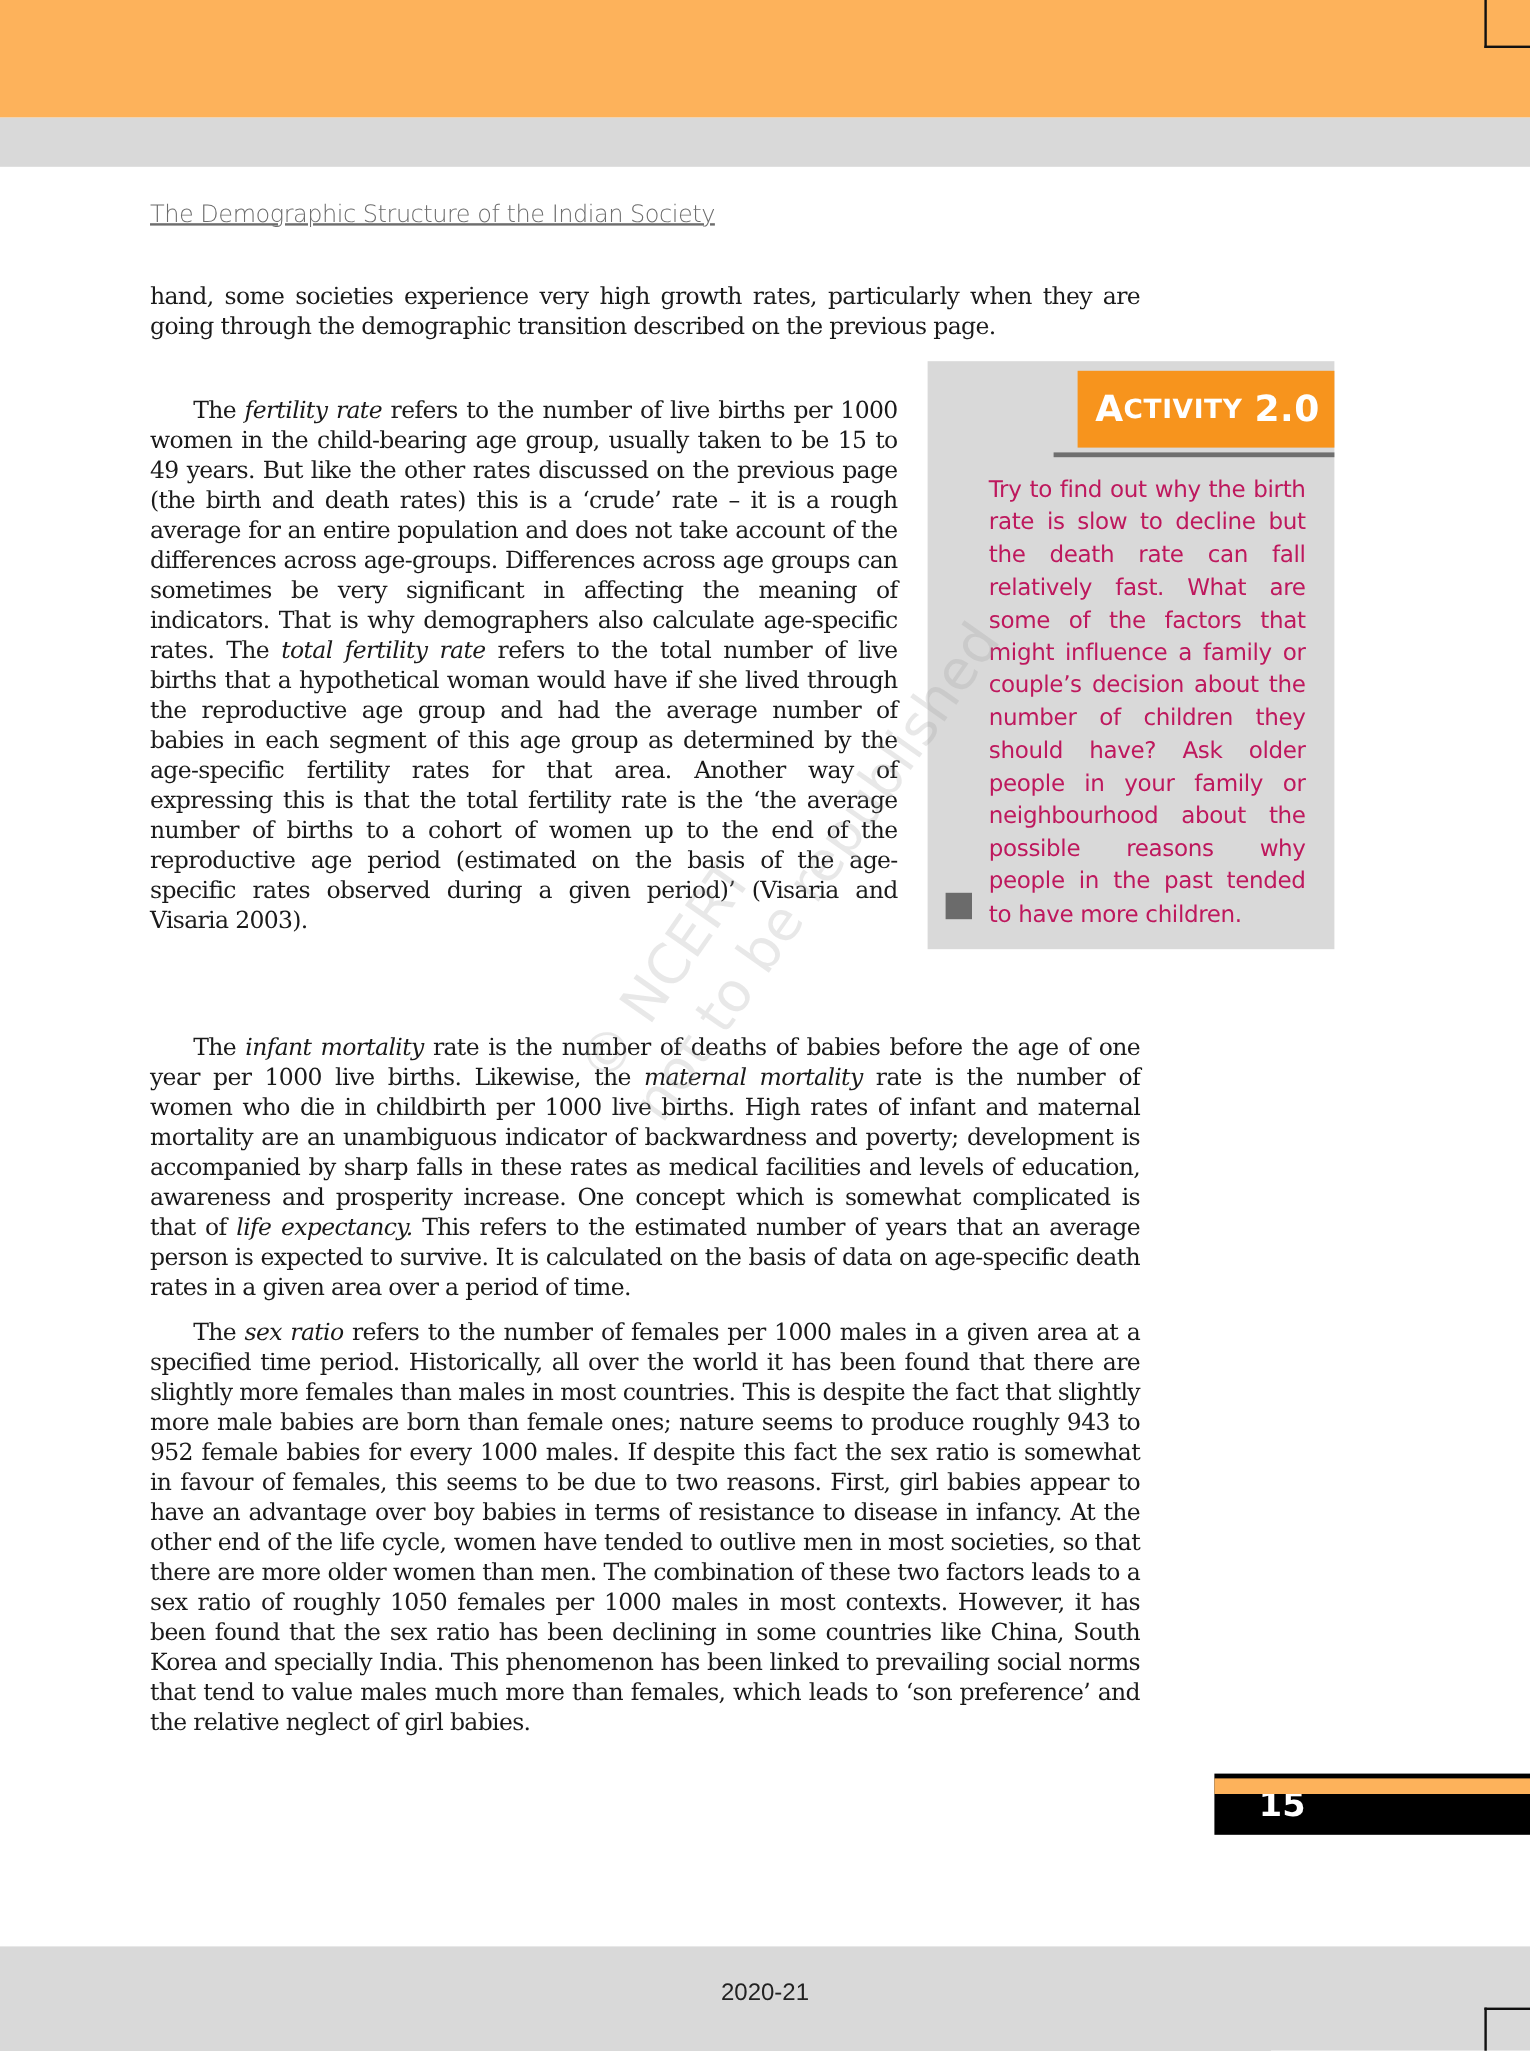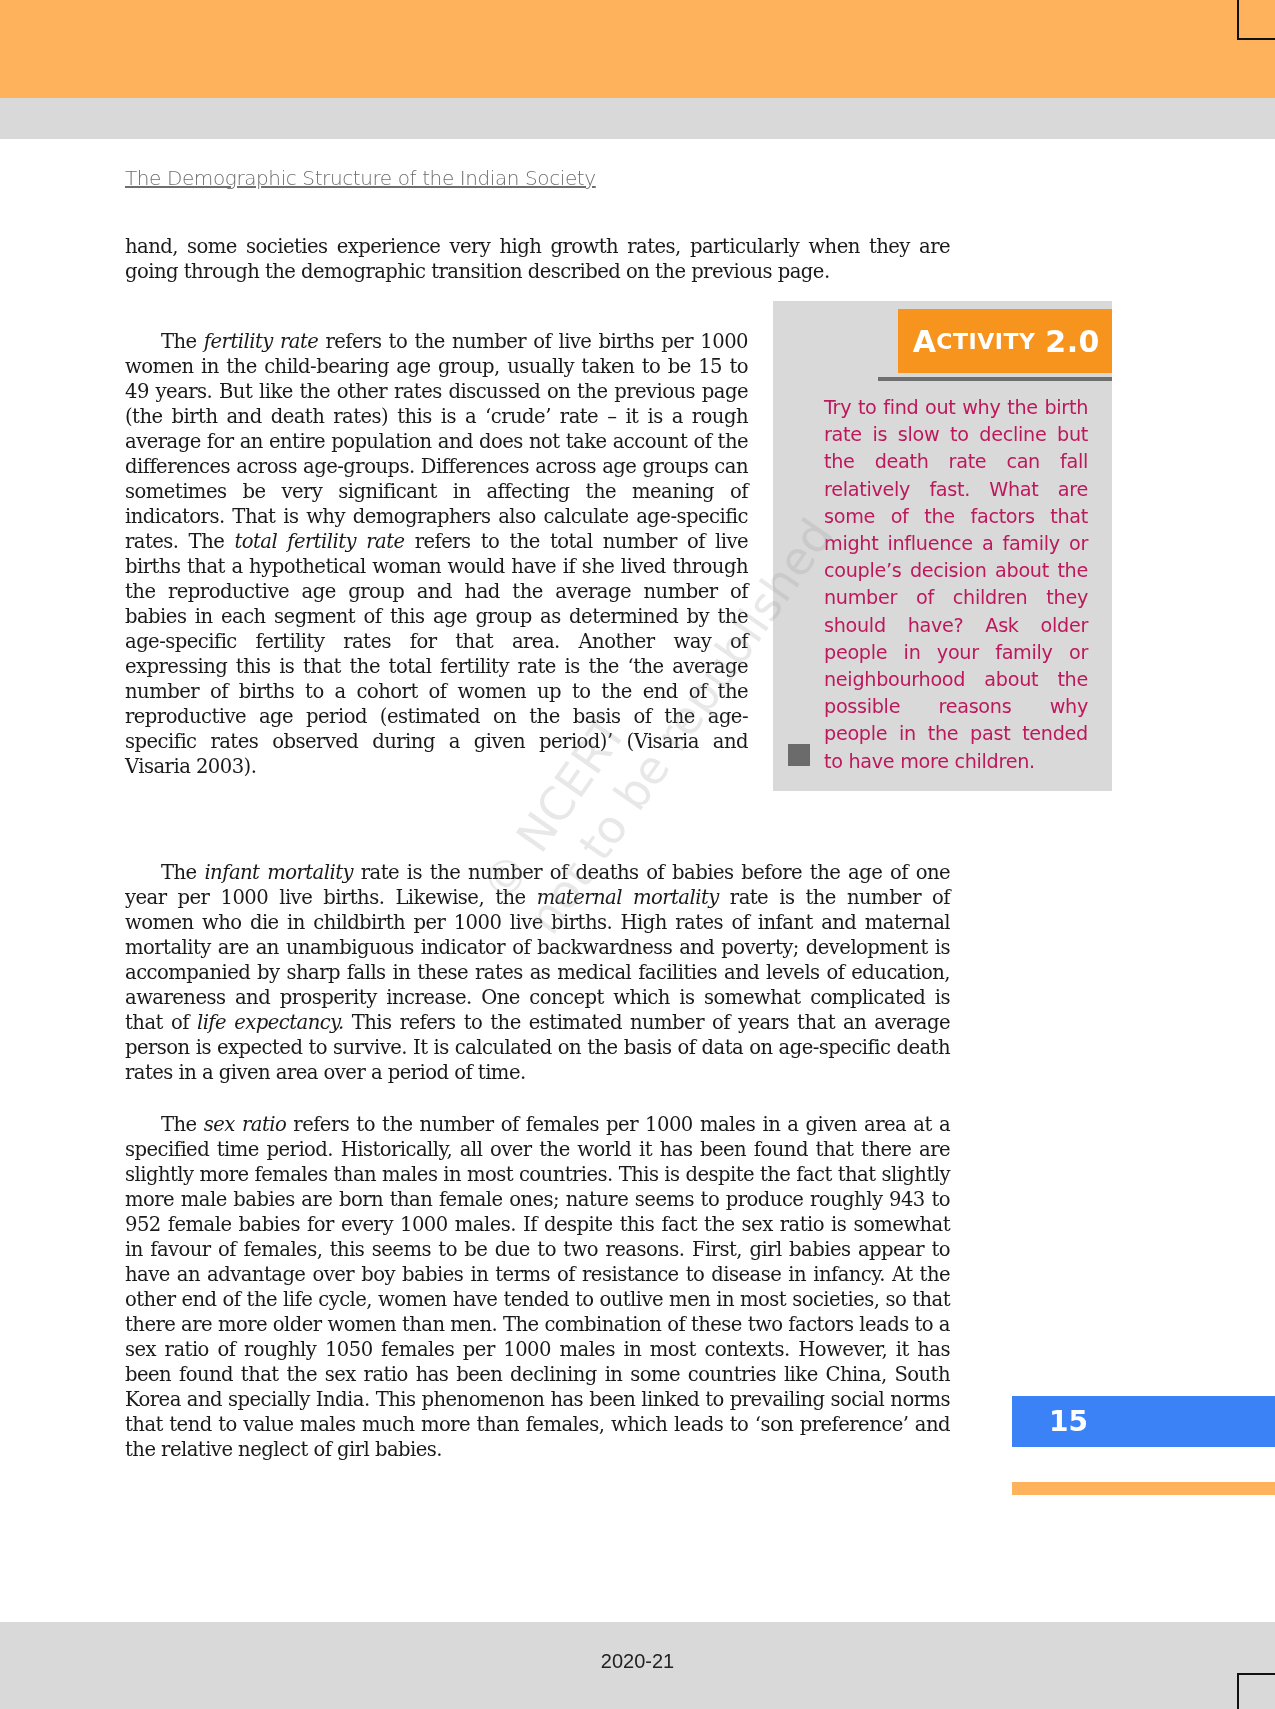--- a/index.html
+++ b/index.html
@@ -21,21 +21,21 @@
   .body-text {
     font-family: "DejaVu Serif", serif; font-size: 19.6px; line-height: 25px;
     color: #1a1a1a; text-align: justify; margin: 0;
     letter-spacing: -0.55px;
   }
   .para { position: absolute; }
   .indent { text-indent: 36px; }
   .p0 { left: 125px; top: 234px; width: 825px; }
   .p1 { left: 125px; top: 303px; width: 623px; margin-top: 26px; }
   .p2 { left: 125px; top: 860px; width: 825px; }
-  .p3 { left: 125px; top: 1098px; width: 825px; margin-top: 14px; }
+  .p3 { left: 125px; top: 1098px; width: 825px; }
   em { font-style: italic; }
 
   .activity-box {
     position: absolute; left: 773px; top: 301px; width: 339px; height: 490px;
     background: #d9d9d9;
   }
   .activity-header {
     position: absolute; left: 125px; top: 8px; width: 214px; height: 64px;
     background: #f7941d; color: #ffffff; display: flex; align-items: center; justify-content: flex-end;
     padding-right: 12px; box-sizing: border-box;
@@ -46,21 +46,21 @@
   .activity-header .num { margin-left: 10px; }
   .activity-rule { position: absolute; left: 105px; top: 76px; width: 234px; height: 4px; background: #6f6f6f; }
   .activity-text {
     position: absolute; left: 51px; top: 93px; width: 264px;
     font-family: "DejaVu Sans", sans-serif; font-size: 19.2px; line-height: 27.2px;
     color: #be185d; text-align: justify; letter-spacing: -0.3px; margin: 0;
   }
   .activity-marker { position: absolute; left: 15px; top: 443px; width: 22px; height: 22px; background: #6b6b6b; }
 
   .page-num-band {
-    position: absolute; left: 1012px; top: 1396px; width: 263px; height: 51px; background: #3b82f6;
+    position: absolute; left: 1012px; top: 1478px; width: 263px; height: 51px; background: #000000;
   }
   .page-num {
     position: absolute; left: 37px; top: 9px; font-family: "DejaVu Sans", sans-serif;
     font-weight: bold; font-size: 28px; color: #ffffff;
   }
   .page-num-orange { position: absolute; left: 1012px; top: 1482px; width: 263px; height: 13px; background: #fdb25b; }
 
   .footer-band { position: absolute; left: 0; top: 1622px; width: 1275px; height: 87px; background: #d9d9d9; }
   .footer-year {
     position: absolute; left: 0; width: 1275px; top: 1650px; text-align: center;

